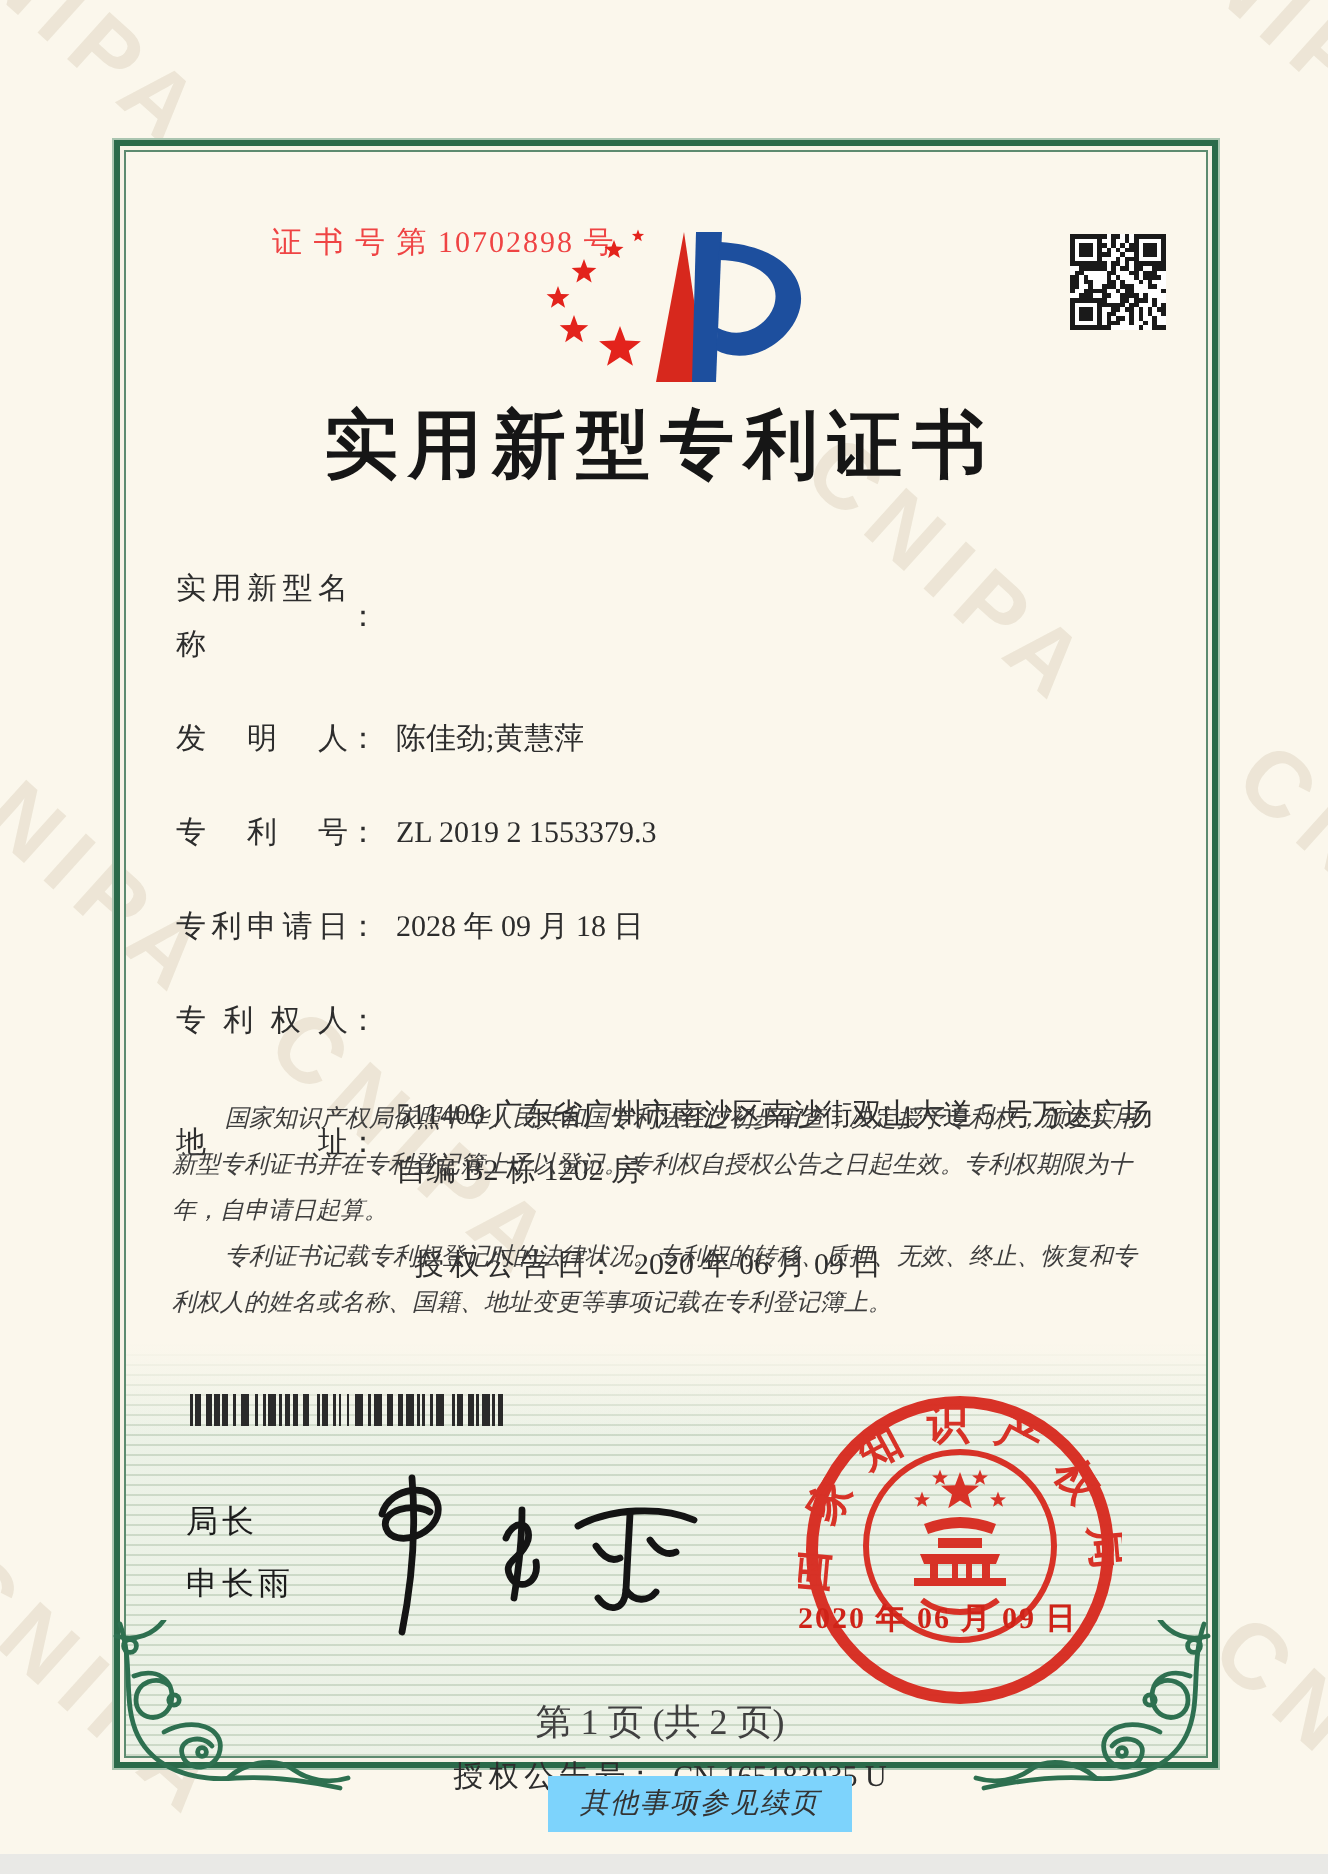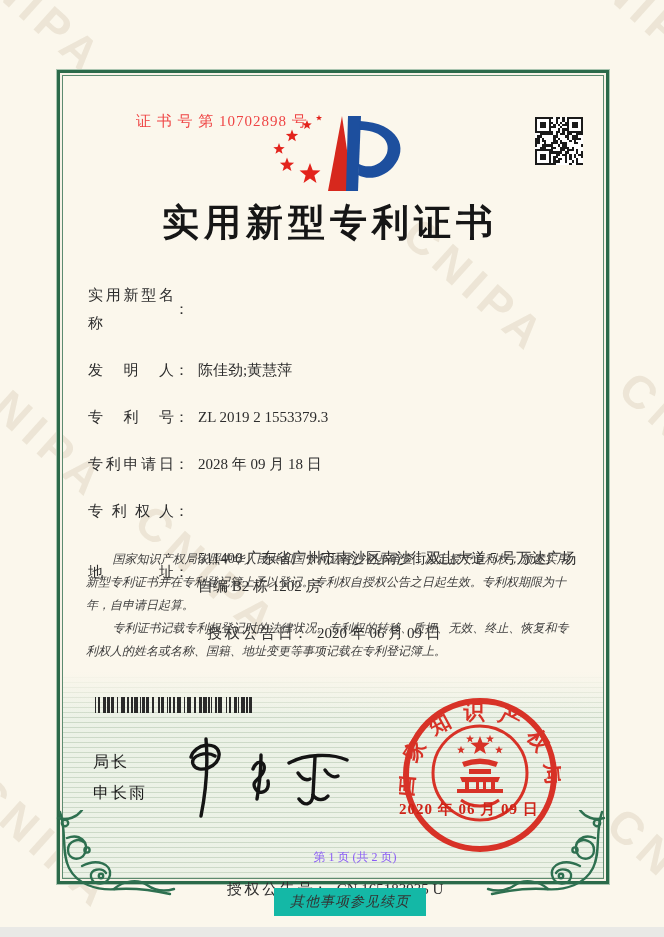--- a/index.html
+++ b/index.html
@@ -67,29 +67,29 @@
     position:absolute;left:93px;top:746px;z-index:3;
     font-family:"Liberation Sans","DejaVu Sans",sans-serif;
     font-size:16px;color:#1c1c1c;line-height:31px;letter-spacing:2px;
   }
   .signature{position:absolute;left:165px;top:733px;width:210px;height:88px;z-index:3;}
   .seal{position:absolute;left:399px;top:694px;width:162px;height:162px;z-index:4;opacity:0.94;}
   .seal-date{
     position:absolute;left:399px;top:800px;width:160px;z-index:5;
     font-size:15px;font-weight:bold;color:#cf2318;letter-spacing:1px;white-space:nowrap;
   }
-  .page-info{position:absolute;left:57px;top:849px;width:546px;text-align:center;font-size:12px;color:#8b5cf6;z-index:3;padding-left:25px;}
+  .page-info{position:absolute;left:57px;top:849px;width:546px;text-align:center;font-size:18px;color:#404040;z-index:3;}
   
   .corner{position:absolute;top:810px;width:160px;height:92px;z-index:4;}
   .corner-l{left:52px;}
   .corner-r{left:450px;transform:scaleX(-1);}
   
   .footer-note{
     position:absolute;left:350px;top:888px;transform:translateX(-50%);
-    background:#14b8a6;padding:5px 16px;z-index:5;
+    background:#7dd3fc;padding:5px 16px;z-index:5;
     font-size:14px;font-style:italic;color:#333;white-space:nowrap;letter-spacing:1px;
   }
 </style>
 </head>
 <body>
 
 <div class="wm" style="left:-55px;top:-20px">CNIPA</div>
 <div class="wm" style="left:556px;top:-18px">CNIPA</div>
 <div class="wm" style="left:388px;top:258px">CNIPA</div>
 <div class="wm" style="left:-52px;top:404px">CNIPA</div>

